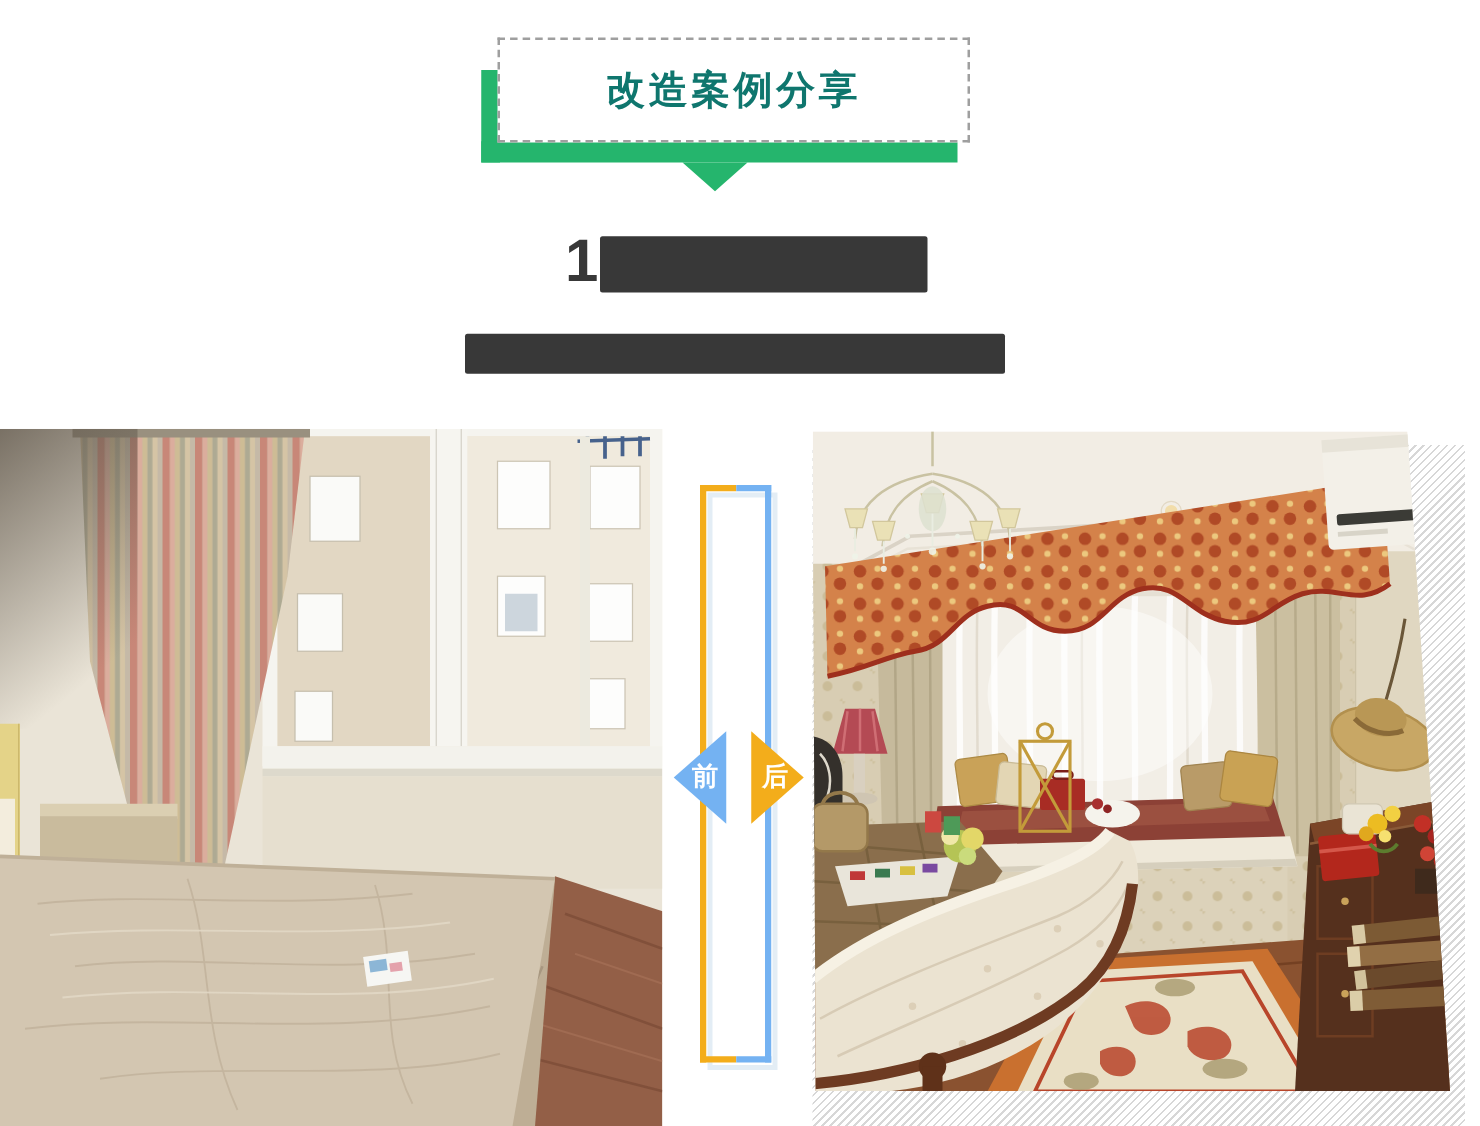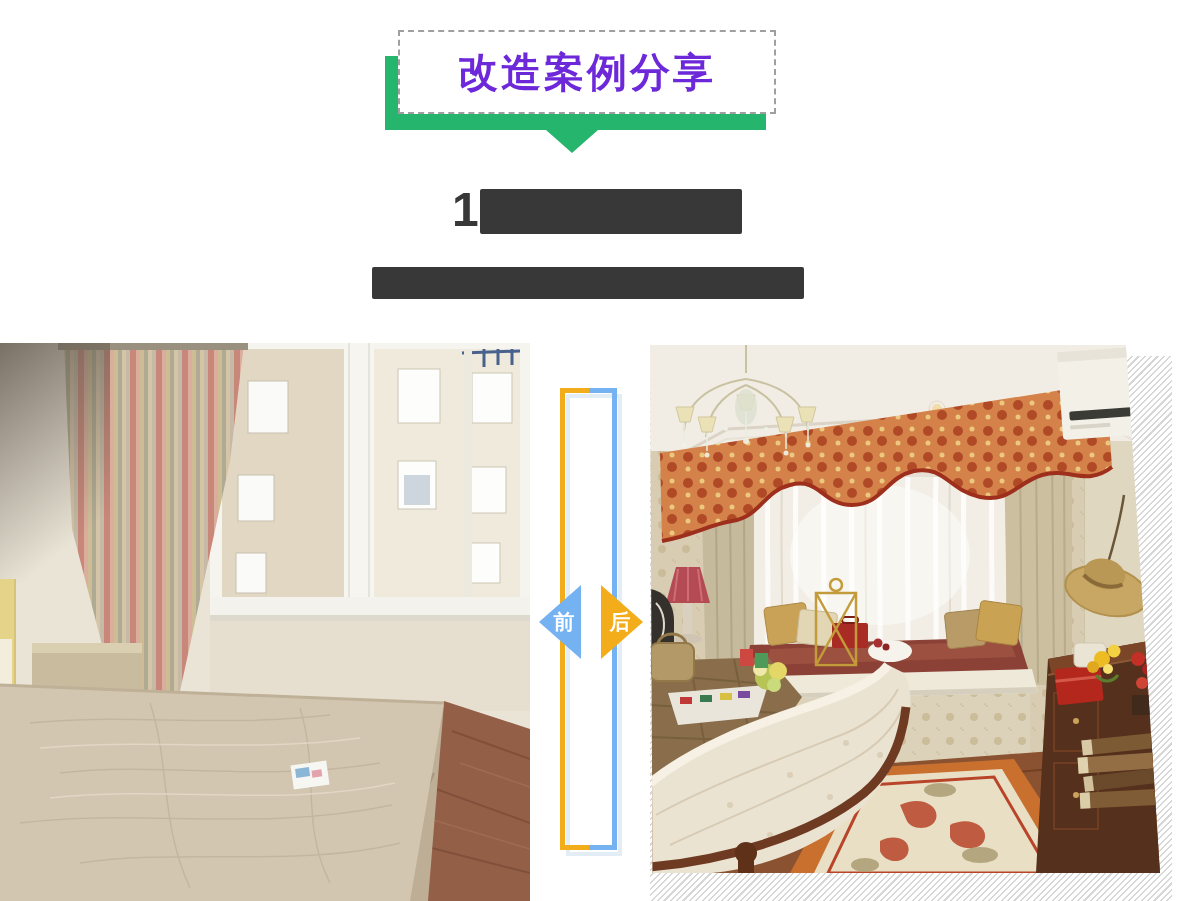--- a/index.html
+++ b/index.html
@@ -11,21 +11,21 @@
   
   .ribbon-vert{position:absolute;left:385px;top:56px;width:15px;height:74px;background:#25b56d;z-index:1;}
   .ribbon-bottom{position:absolute;left:385px;top:113px;width:381px;height:17px;background:#25b56d;z-index:1;}
   .ribbon-tail{position:absolute;left:546px;top:130px;width:0;height:0;z-index:1;
     border-left:26px solid transparent;border-right:26px solid transparent;border-top:23px solid #25b56d;}
   .banner-box{
     position:absolute;left:398px;top:30px;width:378px;height:84px;box-sizing:border-box;
     background:#ffffff;border:2px dashed #9f9f9f;z-index:2;
     display:flex;align-items:center;justify-content:center;
   }
-  .banner-title{font-size:40px;font-weight:700;color:#6d28d9;letter-spacing:3px;}
+  .banner-title{font-size:31px;font-weight:700;color:#0f766e;letter-spacing:3px;}
   
   .heading-row{position:absolute;left:452px;top:186px;display:flex;align-items:flex-start;}
   .heading-prefix{font-size:48px;line-height:48px;font-weight:700;color:#383838;}
   .heading-bar{width:262px;height:45px;background:#383838;border-radius:2px;margin-top:3px;margin-left:1px;}
   .subheading-bar{position:absolute;left:372px;top:267px;width:432px;height:32px;background:#383838;border-radius:2px;}
   
   .photo-before{position:absolute;left:0;top:343px;width:530px;height:558px;overflow:hidden;}
   .hatch-panel{
     position:absolute;left:650px;top:356px;width:522px;height:545px;
     background:repeating-linear-gradient(135deg,#ffffff 0 3px,#d7d7d7 3px 4.5px);

